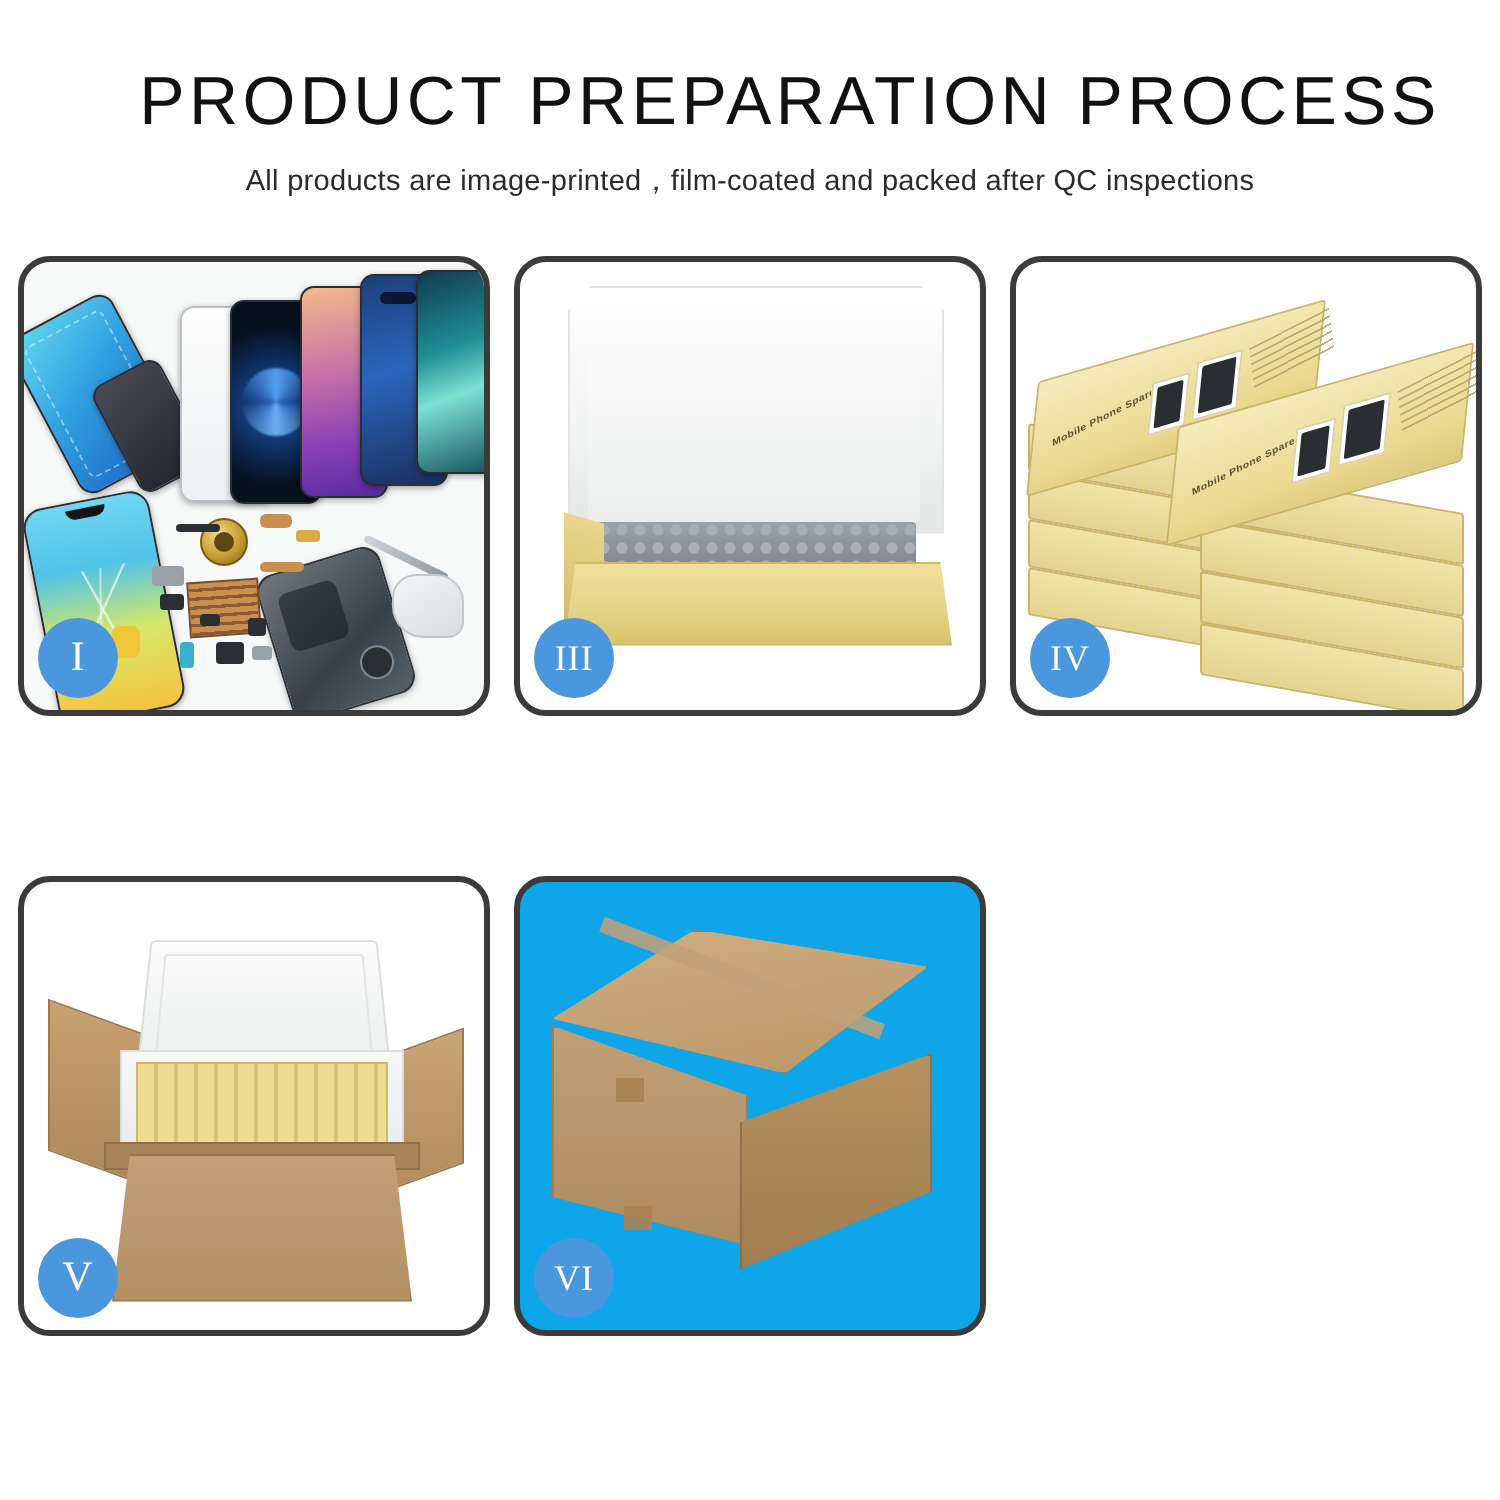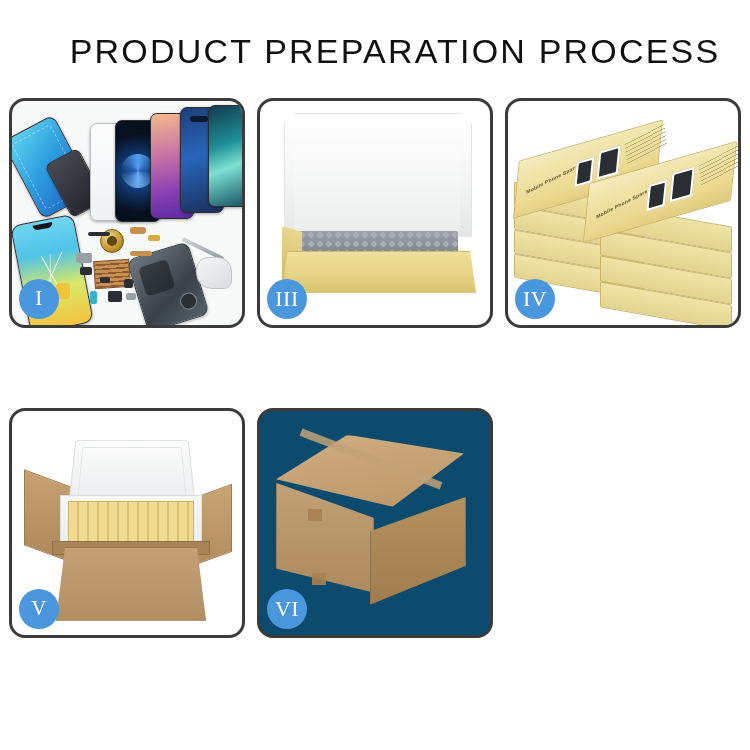--- a/index.html
+++ b/index.html
@@ -38,21 +38,21 @@
 
   
   .badge{
     position:absolute;left:7px;bottom:6px;width:40px;height:40px;
     border-radius:50%;background:#4a97dd;
     display:flex;align-items:center;justify-content:center;
     color:#ffffff;font-family:"Liberation Serif", serif;
     font-size:21px;line-height:1;letter-spacing:.5px;
     z-index:9;
   }
-  .badge.wide{font-size:22px;}
+  .badge.wide{font-size:18px;}
 
   
   .p1{background:#f7f8f8;}
   .phone{
     position:absolute;border-radius:7px;
     box-shadow:0 1px 3px rgba(0,0,0,.35);
     border:1.5px solid #2c2c33;overflow:hidden;
   }
   .ph-a{ 
     left:7px;top:22px;width:56px;height:86px;
@@ -295,21 +295,21 @@
     background:linear-gradient(180deg,#c4a077 0%,#b28e63 100%);
     border:1px solid #96764d;
     clip-path:polygon(6% 0,94% 0,100% 100%,0 100%);
   }
   .c5-rim{
     position:absolute;left:40px;top:130px;width:156px;height:12px;
     background:#a88459;border:1px solid #8f7049;
   }
 
   
-  .p6{background:#0c4a6e;}
+  .p6{background:#0ea5e9;}
   .c6-top{
     position:absolute;left:16px;top:24px;width:186px;height:70px;
     background:linear-gradient(170deg,#cfae83,#bb9667);
     border:1px solid #9e7e54;
     clip-path:polygon(38% 0,100% 26%,62% 100%,0 62%);
   }
   .c6-tape{
     position:absolute;left:36px;top:44px;width:150px;height:8px;
     background:#c2a178;transform:rotate(21deg);opacity:.85;
   }
@@ -329,20 +329,21 @@
     position:absolute;width:14px;height:12px;background:#a98253;opacity:.9;
   }
 </style>
 </head>
 <body>
 
 <div class="page">
 
   <div class="header">
     <div class="title">PRODUCT PREPARATION PROCESS</div>
+    <div class="subtitle">All products are image-printed，film-coated and packed after QC inspections</div>
   </div>
 
   <div class="grid">
 
     <div class="panel p1">
       <div class="scene">
         <div class="phone ph-a"></div>
         <div class="phone ph-b"></div>
         <div class="phone ph-c"></div>
         <div class="phone ph-d"></div>

